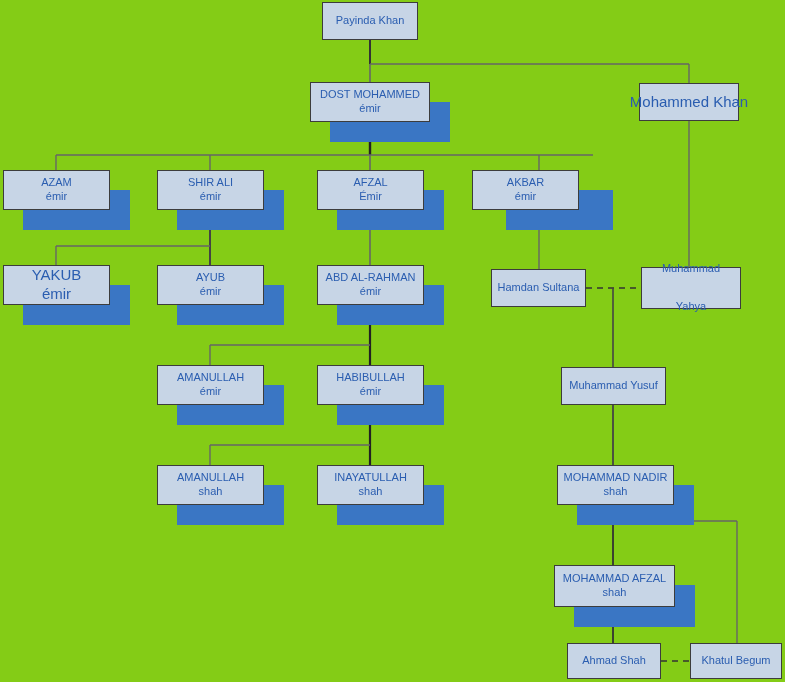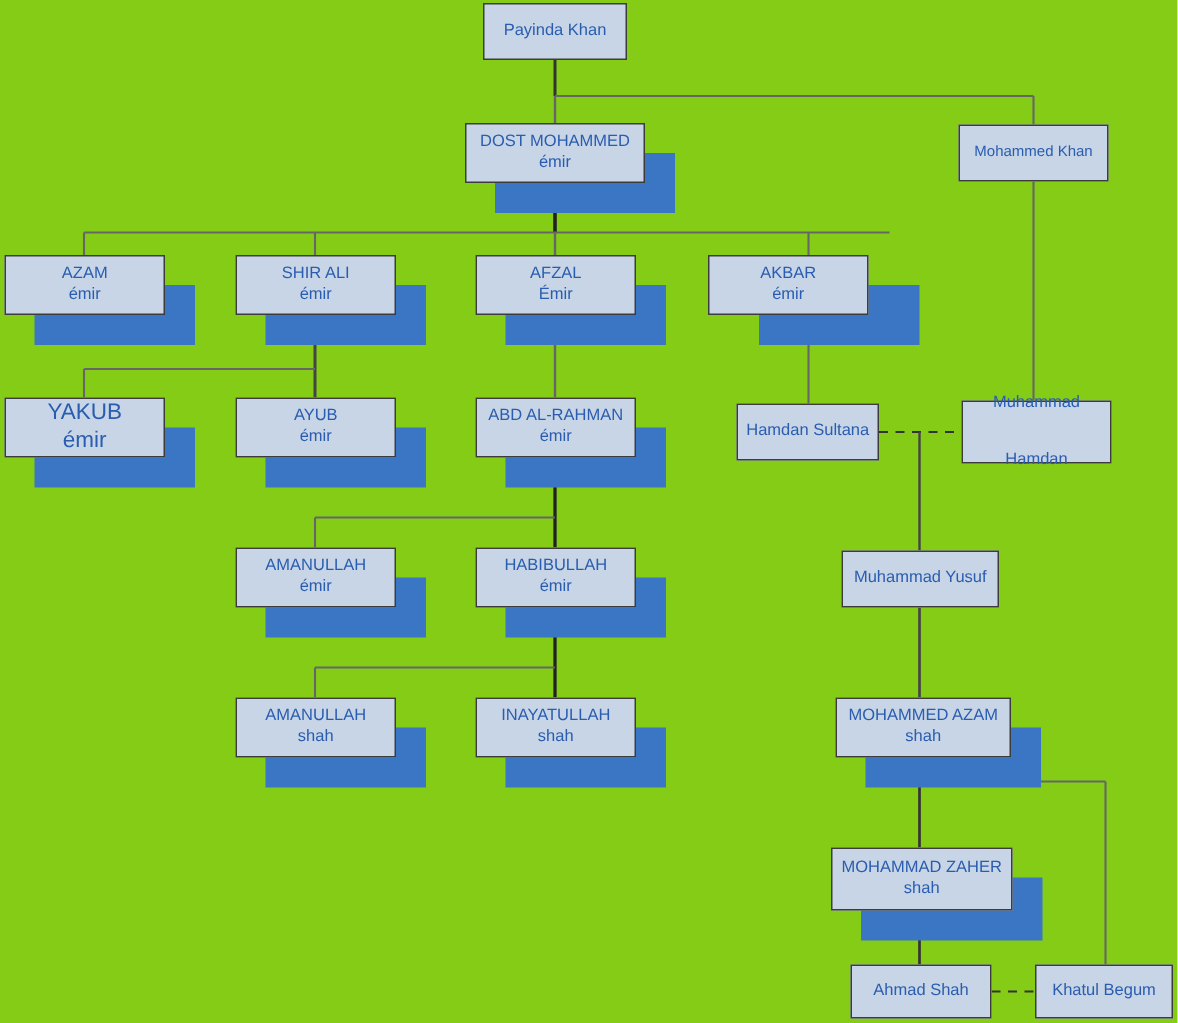--- a/index.html
+++ b/index.html
@@ -117,21 +117,21 @@
       <div class="shadow" style="left: 574px; top: 585px; width: 121px; height: 42px;"></div>
     </div>
   <div id="node-layer">
       <div class="node" style="left: 322px; top: 2px; width: 96px; height: 38px; font-size: 11px;">
         <span class="ttl">Payinda Khan</span>
       </div>
       <div class="node" style="left: 310px; top: 82px; width: 120px; height: 40px; font-size: 11px;">
         <span class="ttl">DOST MOHAMMED</span>
         <span class="sub">émir</span>
       </div>
-      <div class="node" style="left: 639px; top: 83px; width: 100px; height: 38px; font-size: 10px;">
+      <div class="node" style="left: 639px; top: 83px; width: 100px; height: 38px; font-size: 15px;">
         <span class="ttl">Mohammed Khan</span>
       </div>
       <div class="node" style="left: 3px; top: 170px; width: 107px; height: 40px; font-size: 11px;">
         <span class="ttl">AZAM</span>
         <span class="sub">émir</span>
       </div>
       <div class="node" style="left: 157px; top: 170px; width: 107px; height: 40px; font-size: 11px;">
         <span class="ttl">SHIR ALI</span>
         <span class="sub">émir</span>
       </div>
@@ -153,21 +153,21 @@
       </div>
       <div class="node" style="left: 317px; top: 265px; width: 107px; height: 40px; font-size: 11px;">
         <span class="ttl">ABD AL-RAHMAN</span>
         <span class="sub">émir</span>
       </div>
       <div class="node" style="left: 491px; top: 269px; width: 95px; height: 38px; font-size: 11px;">
         <span class="ttl">Hamdan Sultana</span>
       </div>
       <div class="node" style="left: 641px; top: 267px; width: 100px; height: 42px; font-size: 11px; gap: 24px;">
         <span class="ttl">Muhammad</span>
-        <span class="sub">Hamdan</span>
+        <span class="sub">Yahya</span>
       </div>
       <div class="node" style="left: 157px; top: 365px; width: 107px; height: 40px; font-size: 11px;">
         <span class="ttl">AMANULLAH</span>
         <span class="sub">émir</span>
       </div>
       <div class="node" style="left: 317px; top: 365px; width: 107px; height: 40px; font-size: 11px;">
         <span class="ttl">HABIBULLAH</span>
         <span class="sub">émir</span>
       </div>
       <div class="node" style="left: 561px; top: 367px; width: 105px; height: 38px; font-size: 11px;">
@@ -175,25 +175,25 @@
       </div>
       <div class="node" style="left: 157px; top: 465px; width: 107px; height: 40px; font-size: 11px;">
         <span class="ttl">AMANULLAH</span>
         <span class="sub">shah</span>
       </div>
       <div class="node" style="left: 317px; top: 465px; width: 107px; height: 40px; font-size: 11px;">
         <span class="ttl">INAYATULLAH</span>
         <span class="sub">shah</span>
       </div>
       <div class="node" style="left: 557px; top: 465px; width: 117px; height: 40px; font-size: 11px;">
-        <span class="ttl">MOHAMMED AZAM</span>
+        <span class="ttl">MOHAMMAD NADIR</span>
         <span class="sub">shah</span>
       </div>
       <div class="node" style="left: 554px; top: 565px; width: 121px; height: 42px; font-size: 11px;">
-        <span class="ttl">MOHAMMAD ZAHER</span>
+        <span class="ttl">MOHAMMAD AFZAL</span>
         <span class="sub">shah</span>
       </div>
       <div class="node" style="left: 567px; top: 643px; width: 94px; height: 36px; font-size: 11px;">
         <span class="ttl">Ahmad Shah</span>
       </div>
       <div class="node" style="left: 690px; top: 643px; width: 92px; height: 36px; font-size: 11px;">
         <span class="ttl">Khatul Begum</span>
       </div>
     </div>
 </div>

